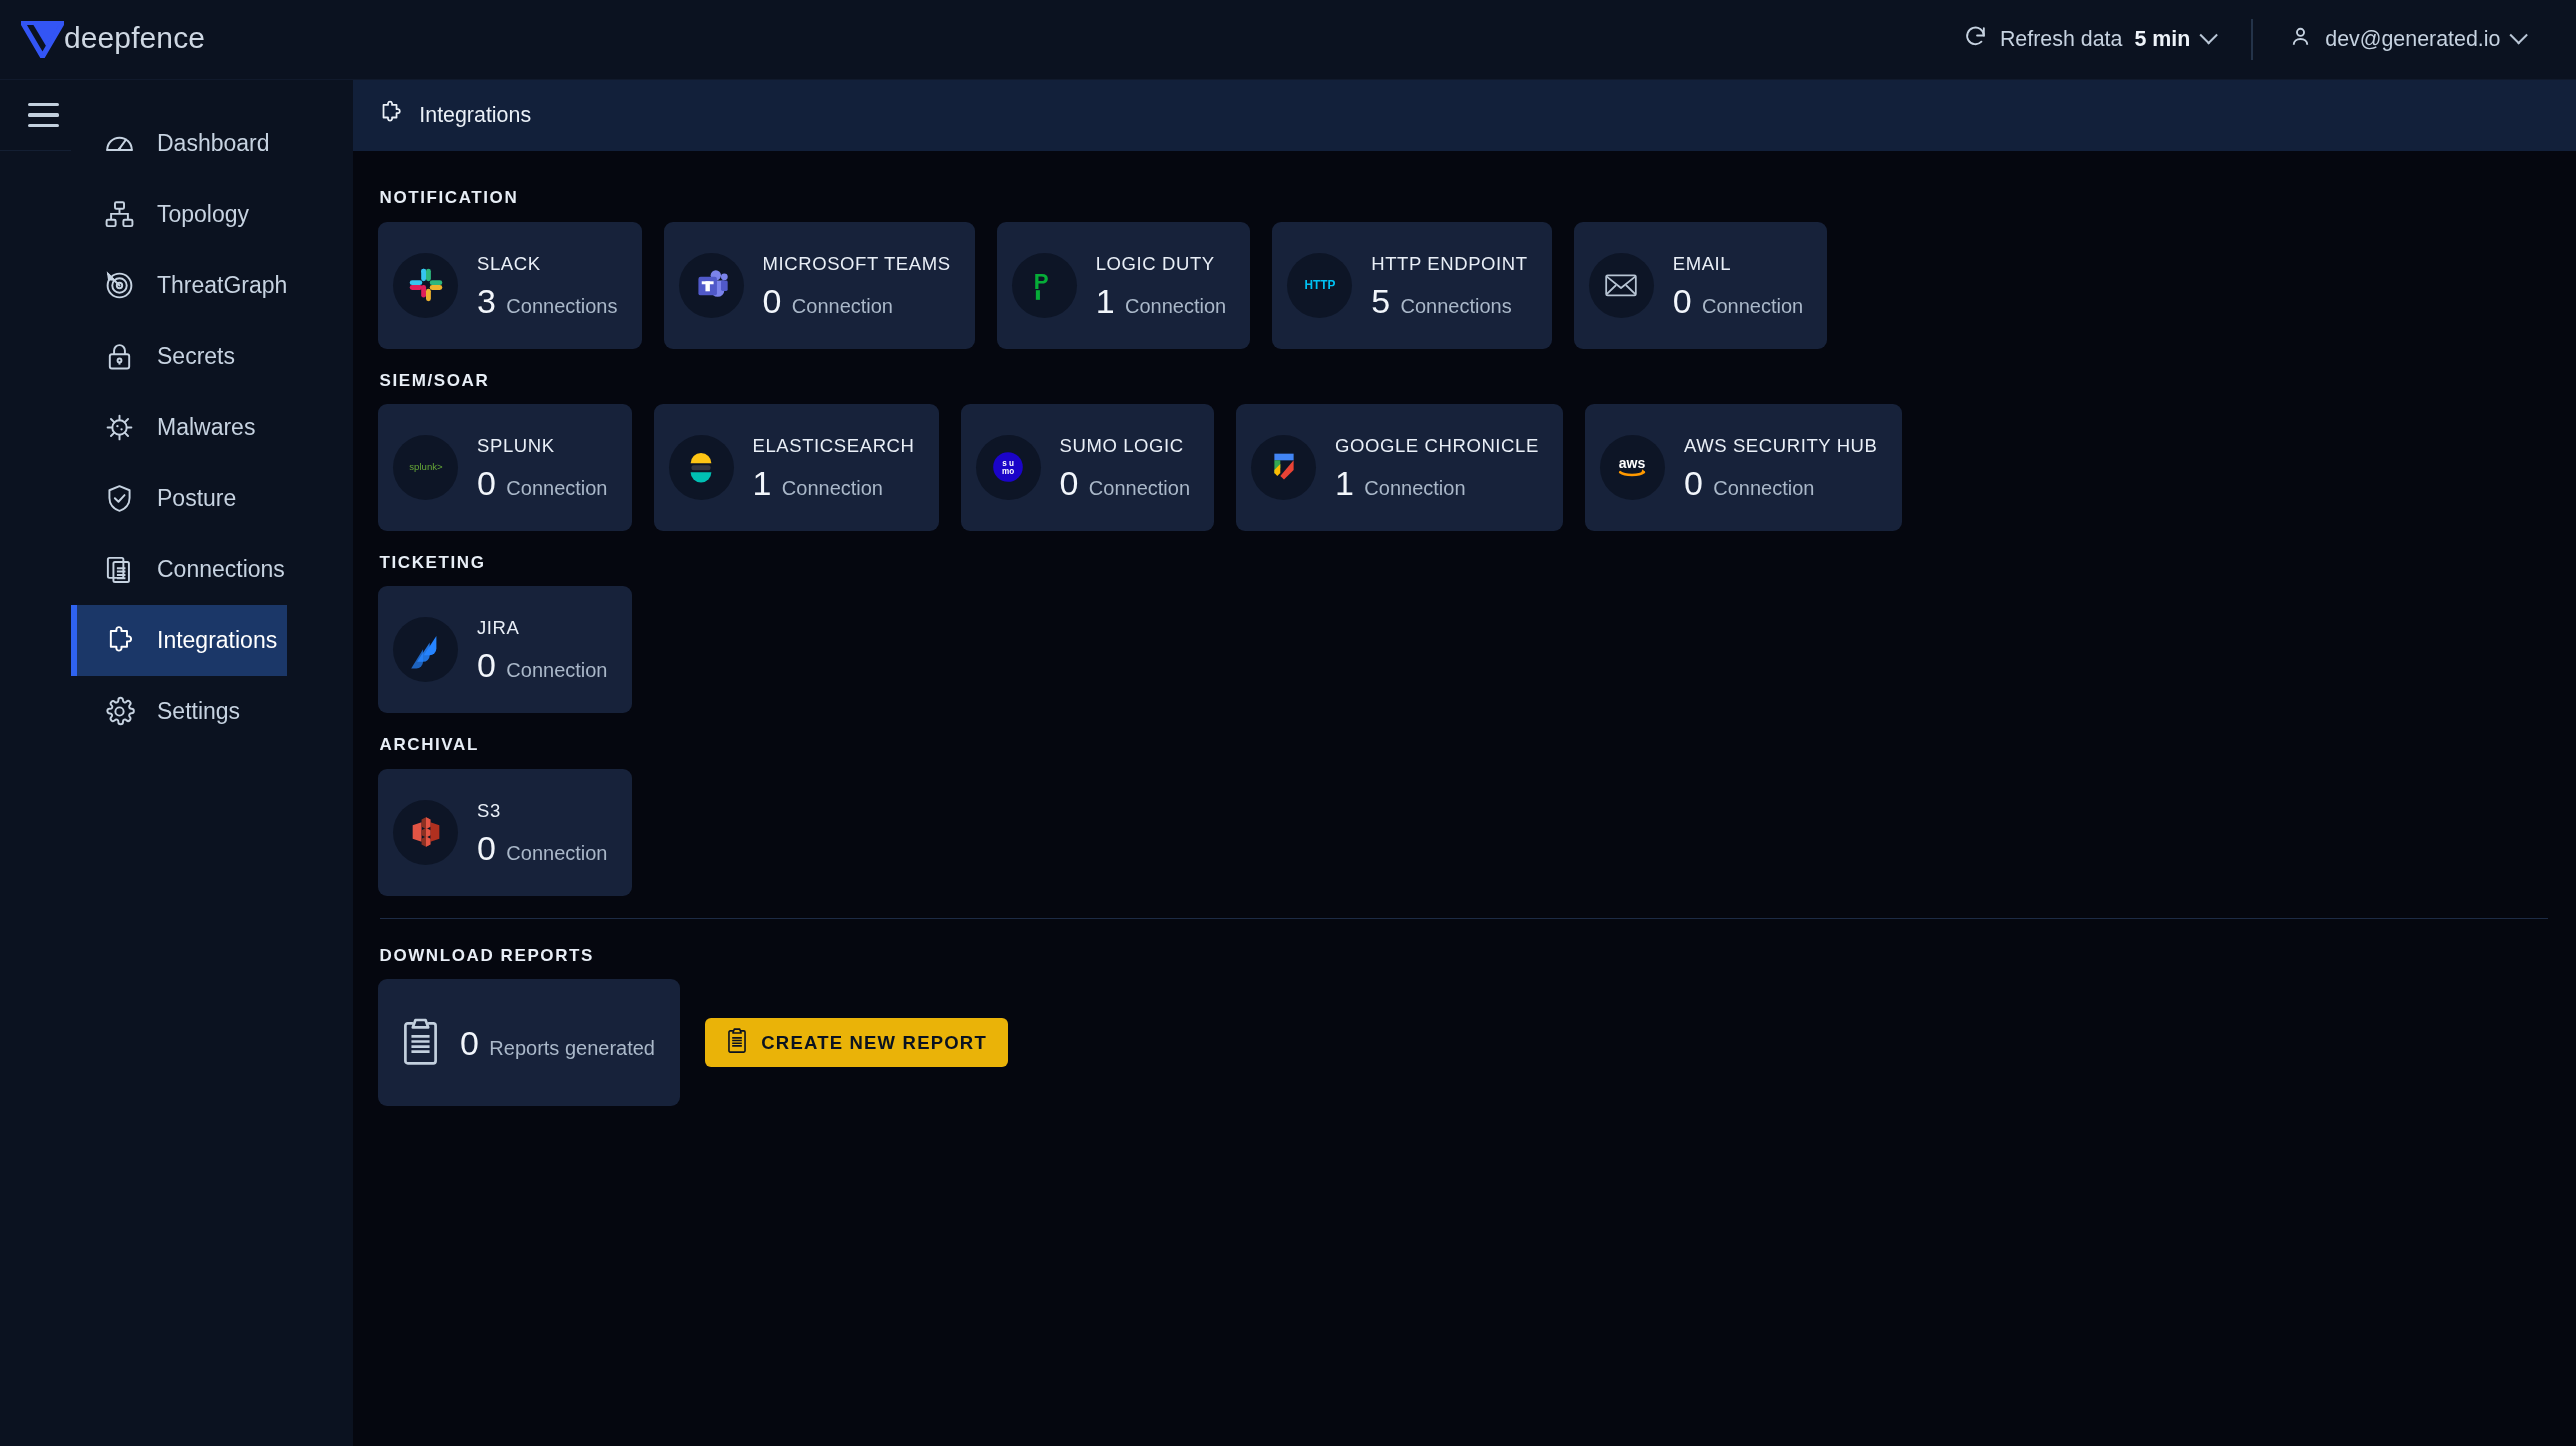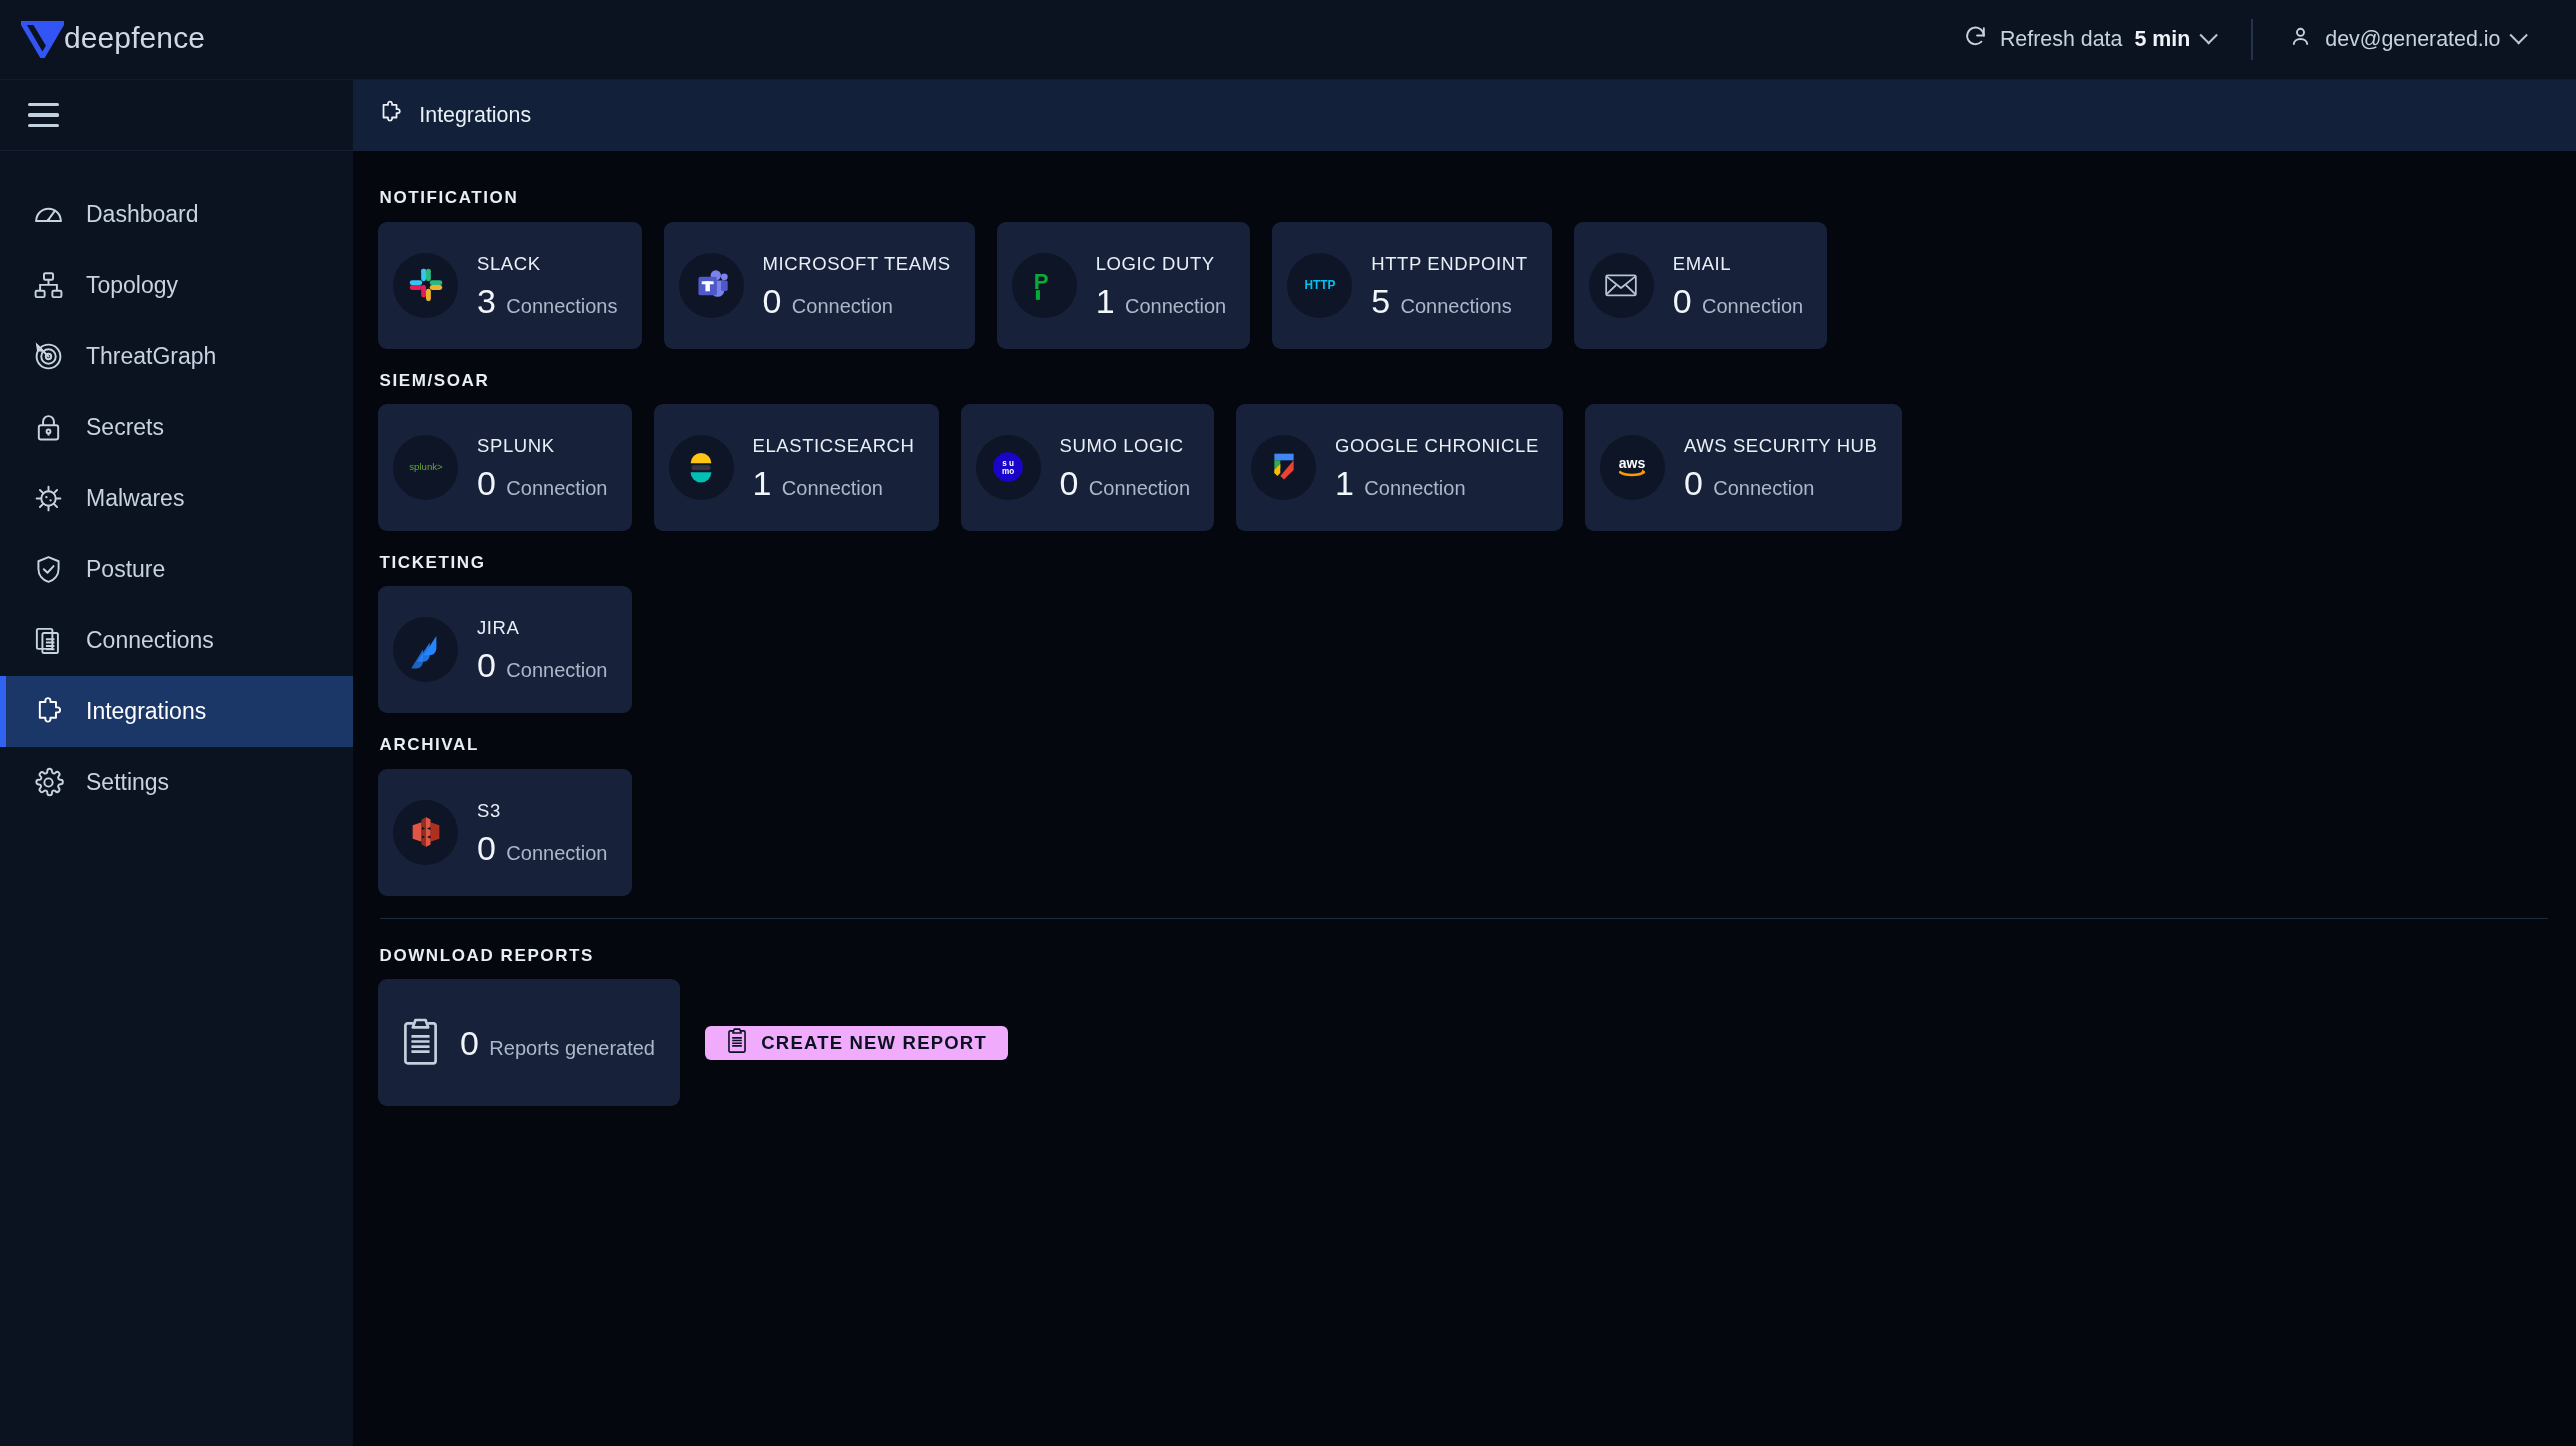--- a/index.html
+++ b/index.html
@@ -27,21 +27,21 @@
   .tb-sep { width: 1.5px; height: 41px; background: #243349; margin: 0 16.3px; }
   .chev { display:inline-block; width: 13.3px; height: 13.3px; border-right: 2.2px solid #b9c6d6; border-bottom: 2.2px solid #b9c6d6; transform: rotate(45deg) translate(-3px,-3px); }
 
   
   .shell { flex: 1; display: flex; min-height: 0; }
 
   
   .sidebar {
     width: 353px; flex: 0 0 353px;
     background: #0b1220;
-    display: flex; flex-direction: column;
+    display: flex; flex-direction: row;
   }
   .side-head {
     height: 71px; flex: 0 0 71px;
     display: flex; align-items: center; padding-left: 28px;
     border-bottom: 1.5px solid #141f33;
   }
   .burger { width: 31px; display: flex; flex-direction: column; gap: 6.7px; cursor: pointer; }
   .burger i { display:block; height: 3.7px; background: #c3d0de; border-radius: 1.5px; }
   .nav { padding-top: 28px; }
   .nav-item {
@@ -89,22 +89,22 @@
 
   .divider { height: 1.5px; background: #1d2b45; margin: 19px 1.5px 27px 1.5px; }
 
   .report-row { display: flex; align-items: center; gap: 25px; }
   .report-card {
     background: #17223a; border-radius: 9px; height: 127px;
     display: flex; align-items: center; gap: 19px; padding: 0 25px 0 22px; cursor: pointer;
   }
   .report-card svg { width: 41px; height: 47px; flex: 0 0 41px; }
   .btn-primary {
-    background: #f0abfc; color: #0a1220; border: none; border-radius: 6px;
-    height: 34px; padding: 0 21px; display: flex; align-items: center; gap: 13.3px;
+    background: #eab308; color: #0a1220; border: none; border-radius: 6px;
+    height: 49px; padding: 0 21px; display: flex; align-items: center; gap: 13.3px;
     font-size: 18.5px; font-weight: bold; letter-spacing: 1.2px; cursor: pointer;
     font-family: "Liberation Sans", sans-serif;
   }
   .btn-primary svg { width: 22px; height: 25px; }
 </style>
 </head>
 <body>
 
 <div class="topbar">
   <div class="brand">

